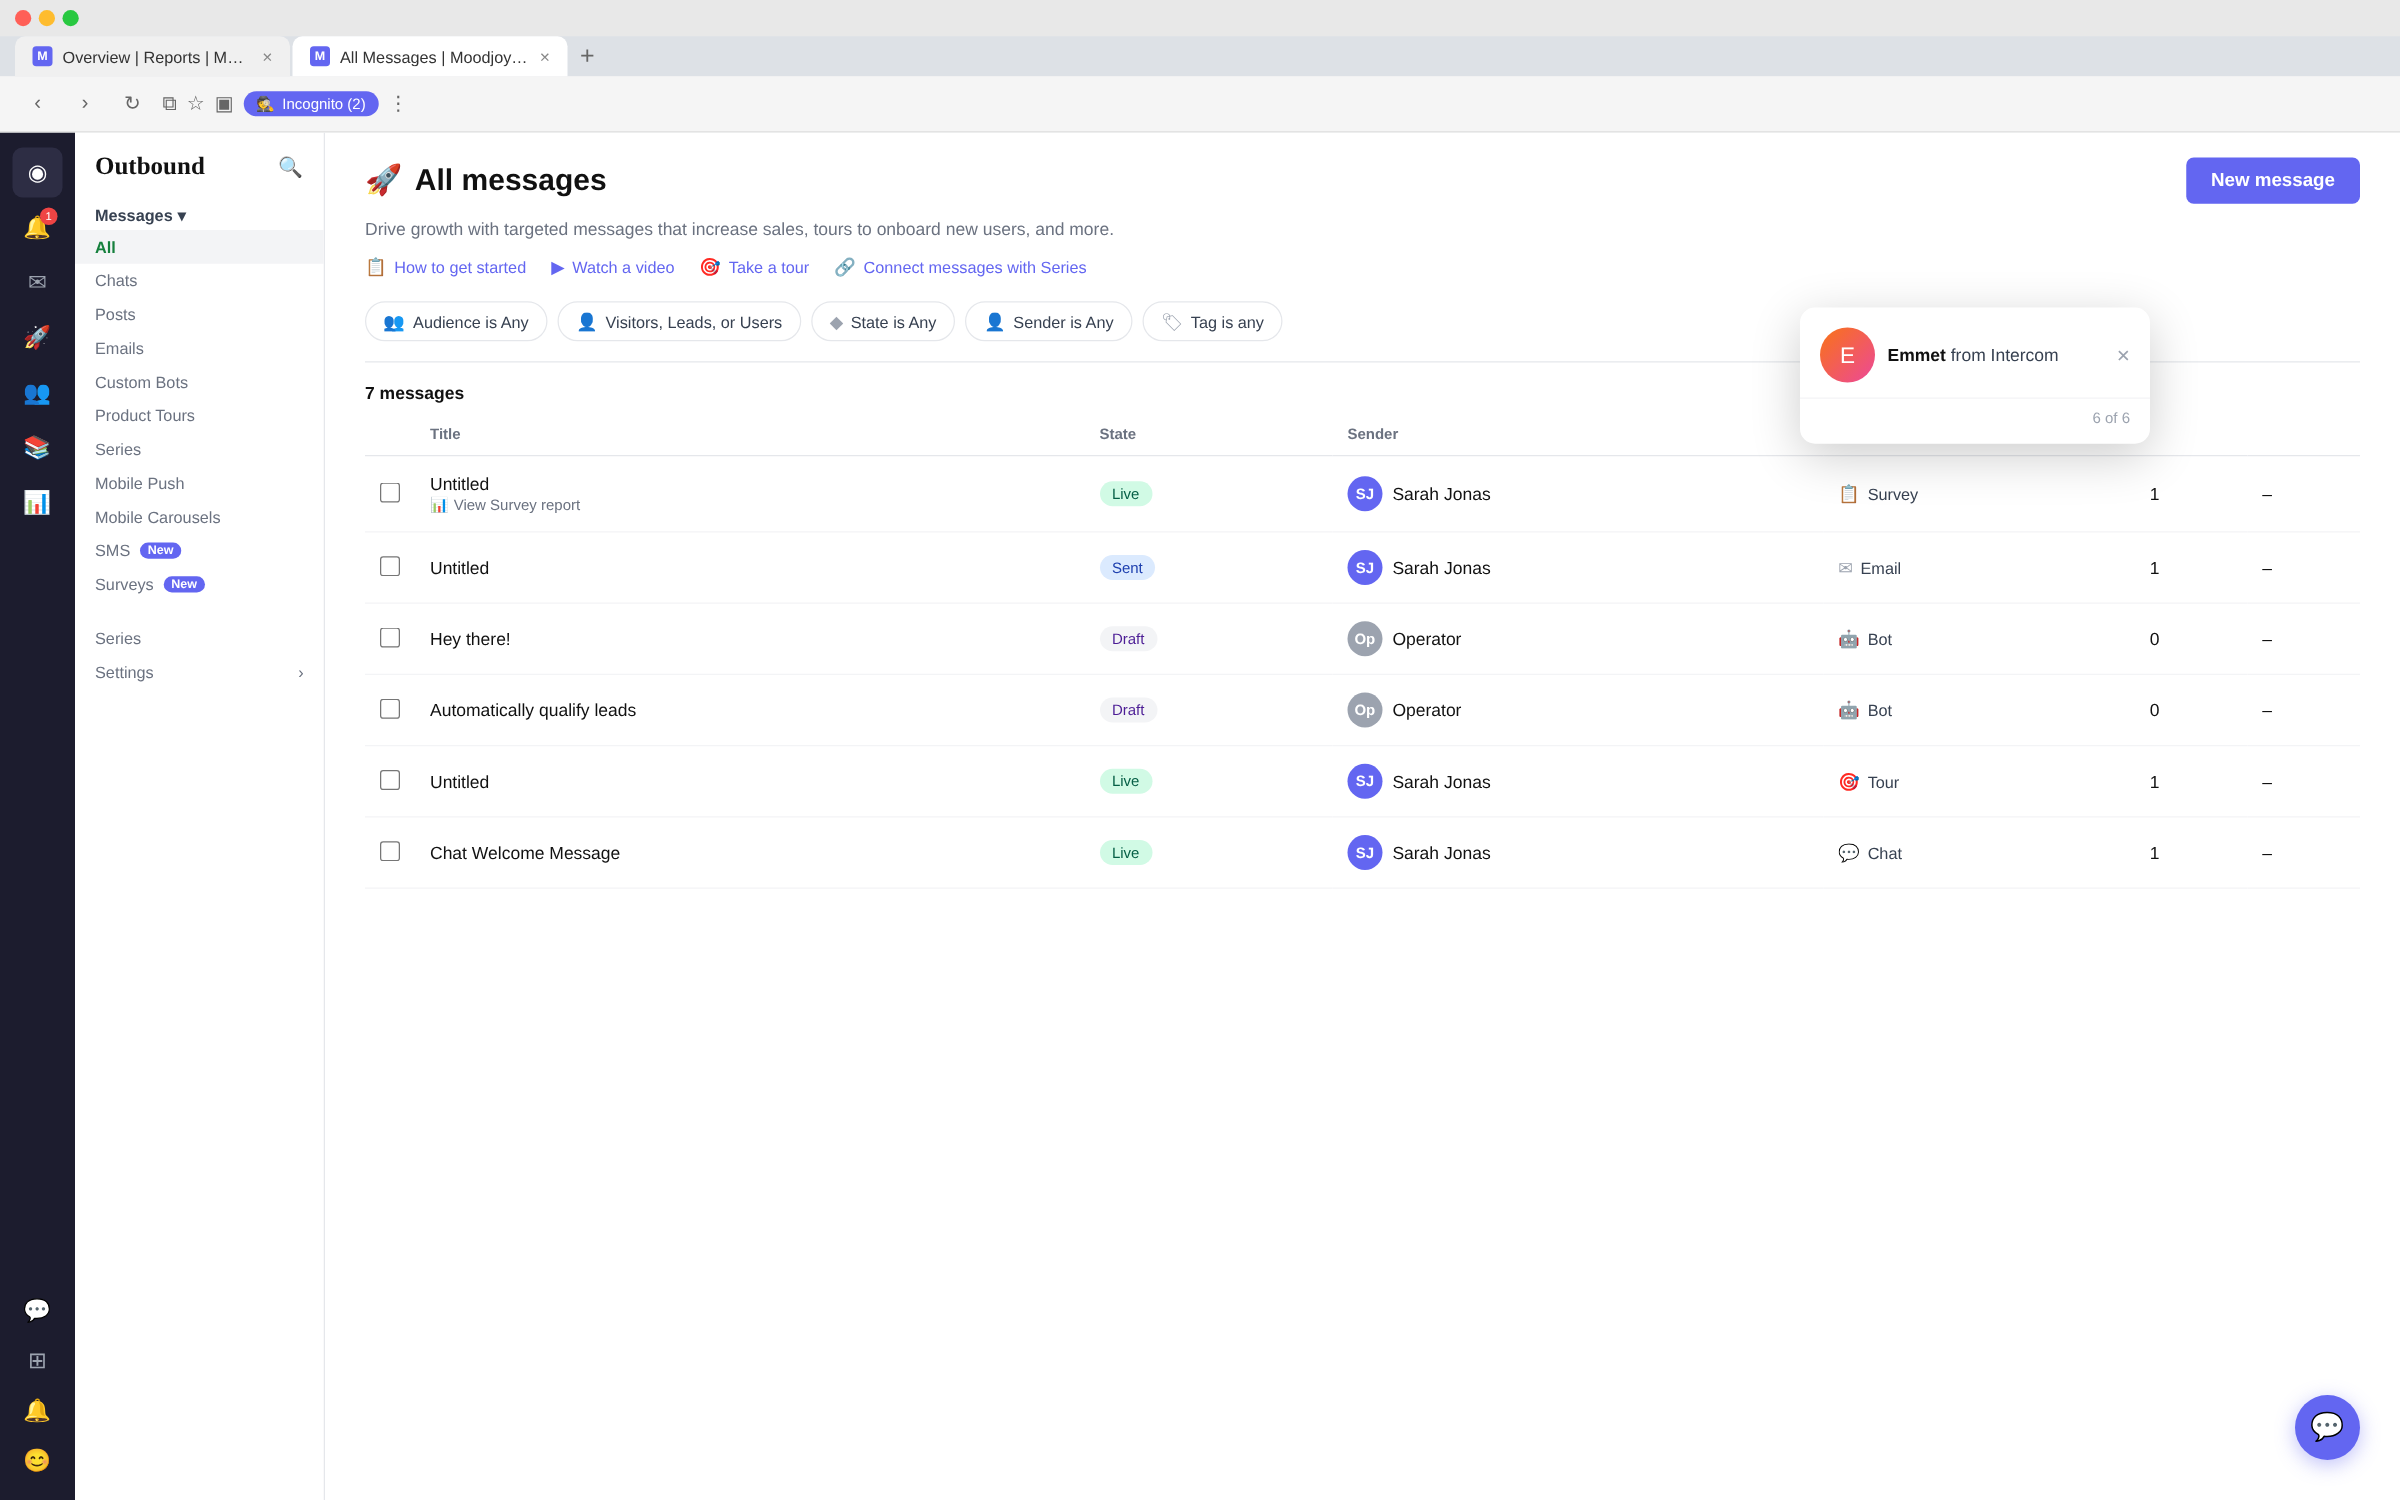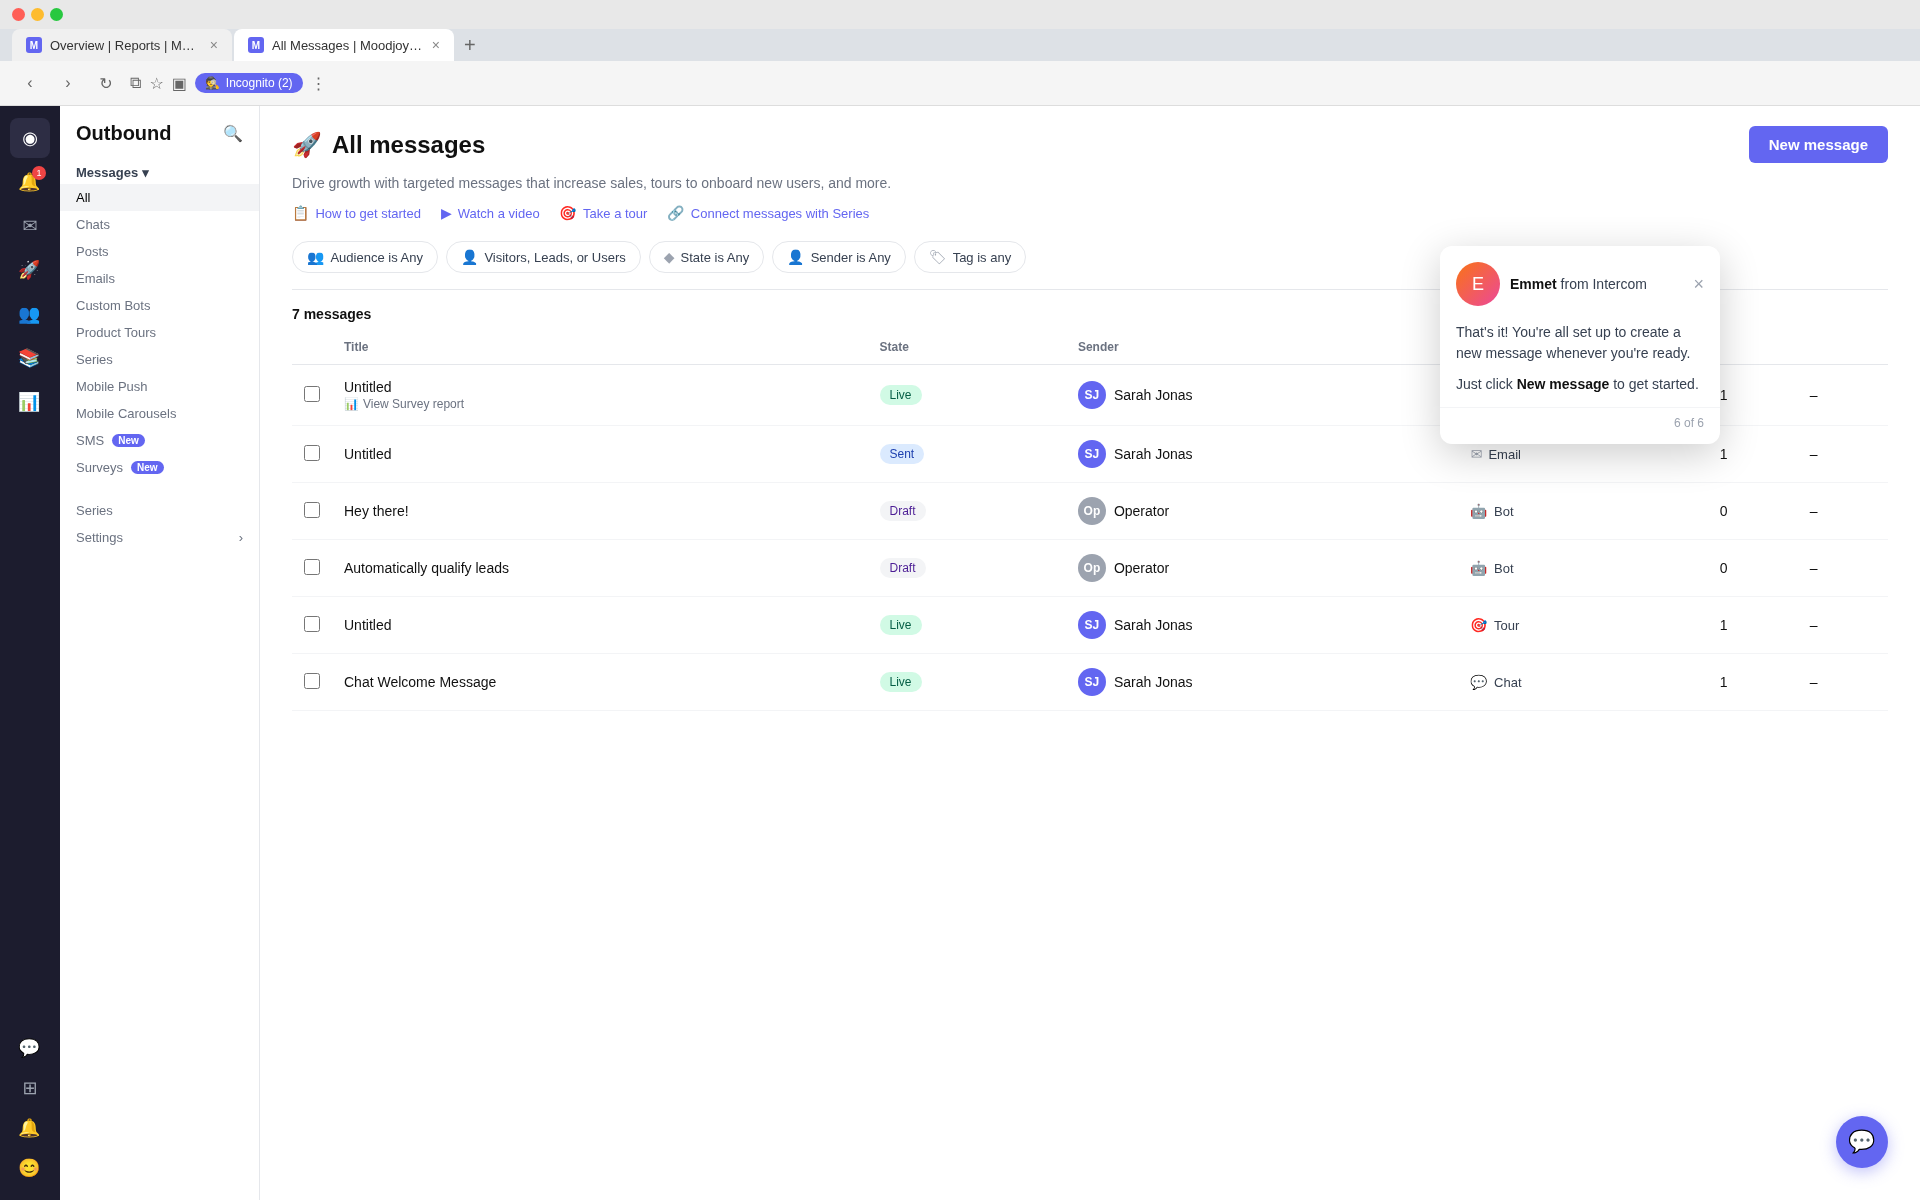--- a/index.html
+++ b/index.html
@@ -32,25 +32,25 @@
     .app-layout { display: flex; flex: 1; overflow: hidden; }
 
     
     .sidebar-icons { width: 60px; background: #1c1c2e; display: flex; flex-direction: column; align-items: center; padding: 12px 0; gap: 4px; }
     .sidebar-icon-item { width: 40px; height: 40px; border-radius: 8px; display: flex; align-items: center; justify-content: center; cursor: pointer; color: #9ca3af; font-size: 18px; position: relative; }
     .sidebar-icon-item:hover, .sidebar-icon-item.active { background: #2d2d44; color: white; }
     .sidebar-icon-item .badge { position: absolute; top: 4px; right: 4px; background: #ef4444; color: white; font-size: 9px; width: 14px; height: 14px; border-radius: 50%; display: flex; align-items: center; justify-content: center; }
 
     .sidebar-nav { width: 200px; background: #fff; border-right: 1px solid #e5e7eb; display: flex; flex-direction: column; padding: 16px 0; }
     .sidebar-header { display: flex; align-items: center; justify-content: space-between; padding: 0 16px 16px; }
-    .sidebar-title { font-size: 20px; font-weight: 700; color: #111; }
+    .sidebar-title { font-size: 20px; font-weight: 700; color: #111; font-family: Liberation Serif, serif; }
     .sidebar-search { color: #666; cursor: pointer; font-size: 16px; }
     .sidebar-section-label { font-size: 13px; font-weight: 600; color: #374151; padding: 4px 16px; cursor: pointer; display: flex; align-items: center; gap: 4px; }
     .sidebar-nav-item { padding: 6px 16px; font-size: 13px; color: #6b7280; cursor: pointer; display: flex; align-items: center; gap: 8px; }
-    .sidebar-nav-item.active { color: #000000; font-weight: 400; background: #f3f4f6; }
+    .sidebar-nav-item.active { color: #15803d; font-weight: 700; background: #f3f4f6; }
     .badge-new { background: #6366f1; color: white; font-size: 10px; padding: 1px 6px; border-radius: 8px; font-weight: 600; }
 
     
     .main-content { flex: 1; background: #fff; display: flex; flex-direction: column; overflow: hidden; position: relative; }
 
     .page-header { padding: 20px 32px 0; }
     .page-title-row { display: flex; align-items: center; justify-content: space-between; margin-bottom: 12px; }
     .page-title { font-size: 24px; font-weight: 700; color: #111; display: flex; align-items: center; gap: 10px; }
 
     .new-message-btn { background: #6366f1; color: white; border: none; border-radius: 6px; padding: 10px 20px; font-size: 15px; font-weight: 600; cursor: pointer; }
@@ -482,26 +482,20 @@
 
     <div class="popover">
       <div class="popover-header">
         <div class="popover-avatar">E</div>
         <span class="popover-from">
           <strong>Emmet</strong>
           <span> from Intercom</span>
         </span>
         <button class="popover-close">×</button>
       </div>
-      <div class="popover-body">
-        <p style="margin-bottom:10px;">That's it! You're all set up to create a new message whenever you're ready.</p>
-        <p>
-          <span>Just click </span><strong>New message</strong><span> to get started.</span>
-        </p>
-      </div>
       <div class="popover-footer">
         <span>6 of 6</span>
       </div>
     </div>
   </div>
 </div>
 
 <div class="chat-bubble">
   <span>💬</span>
 </div>

